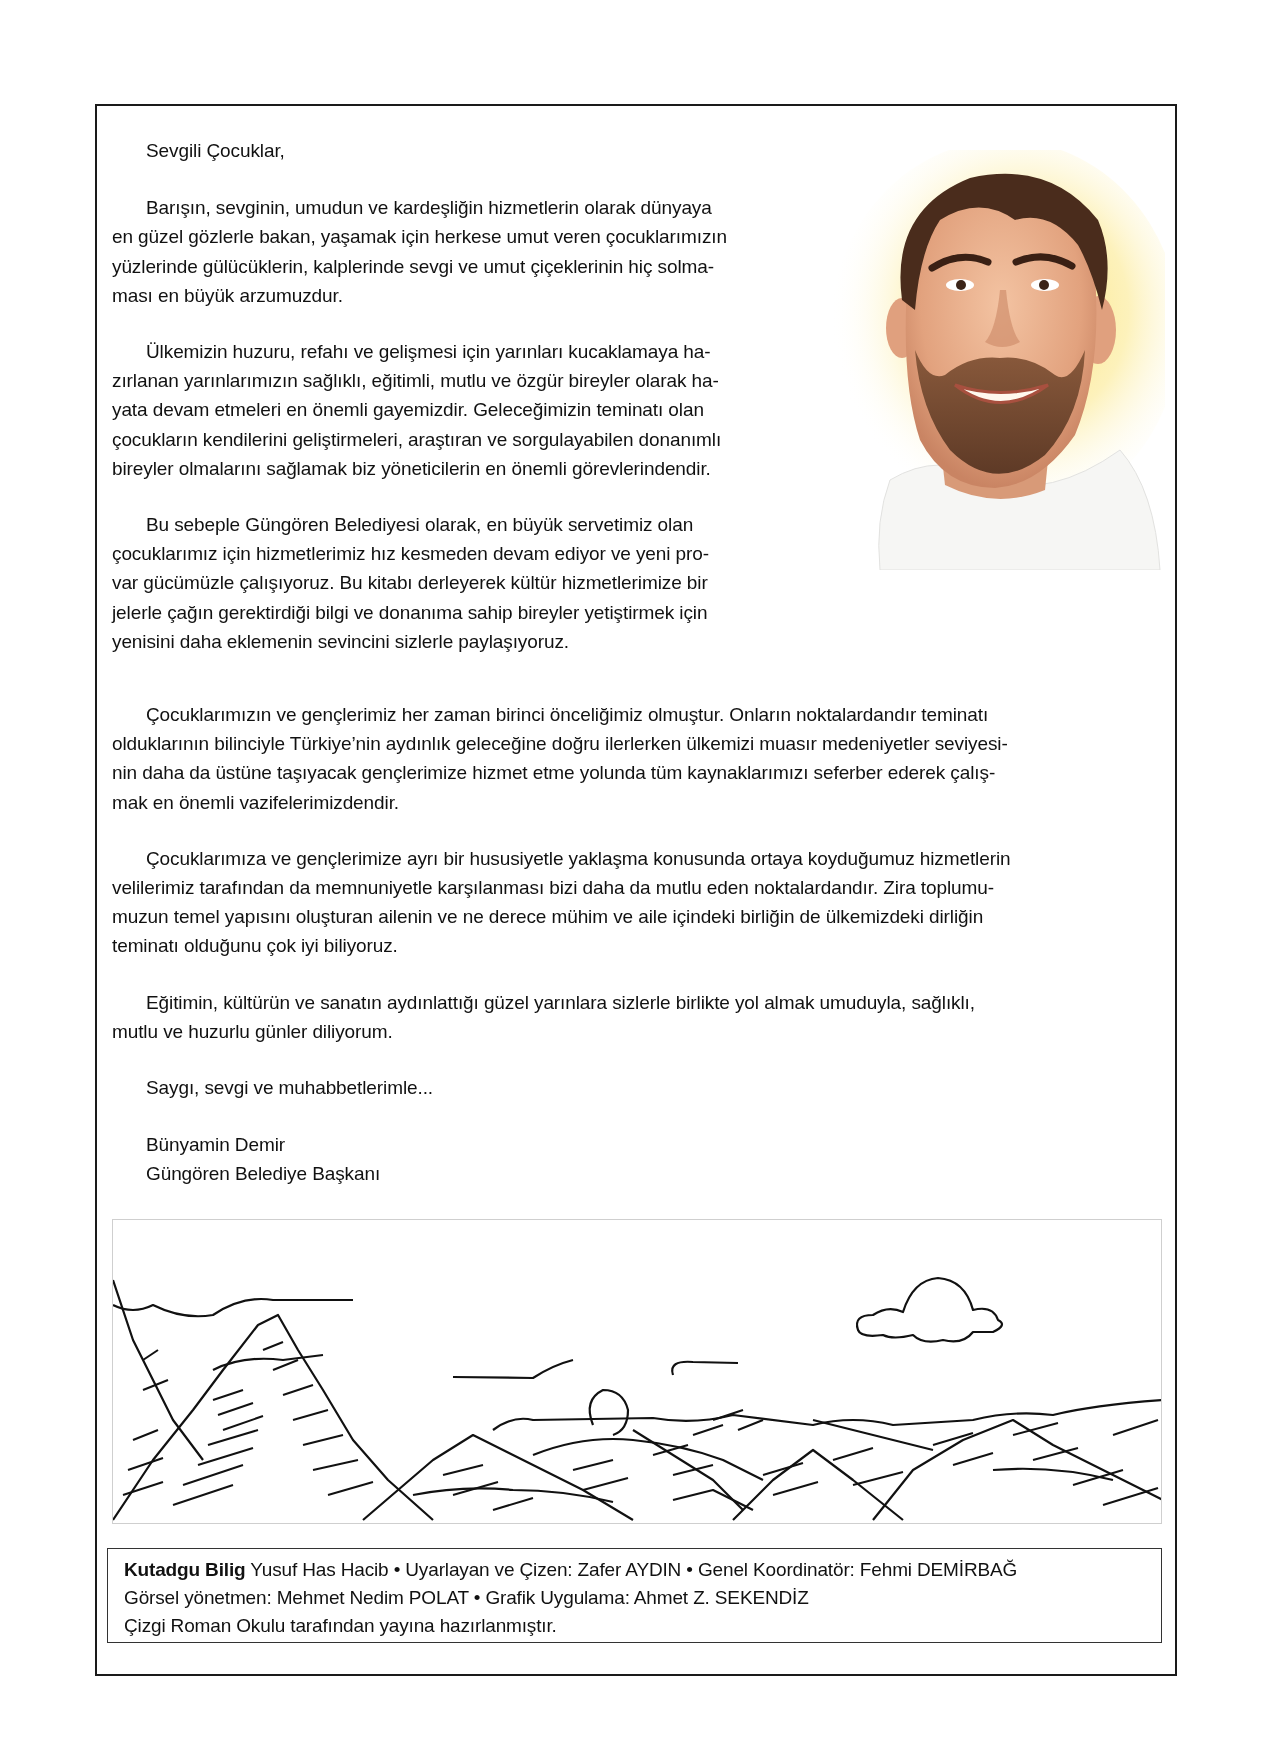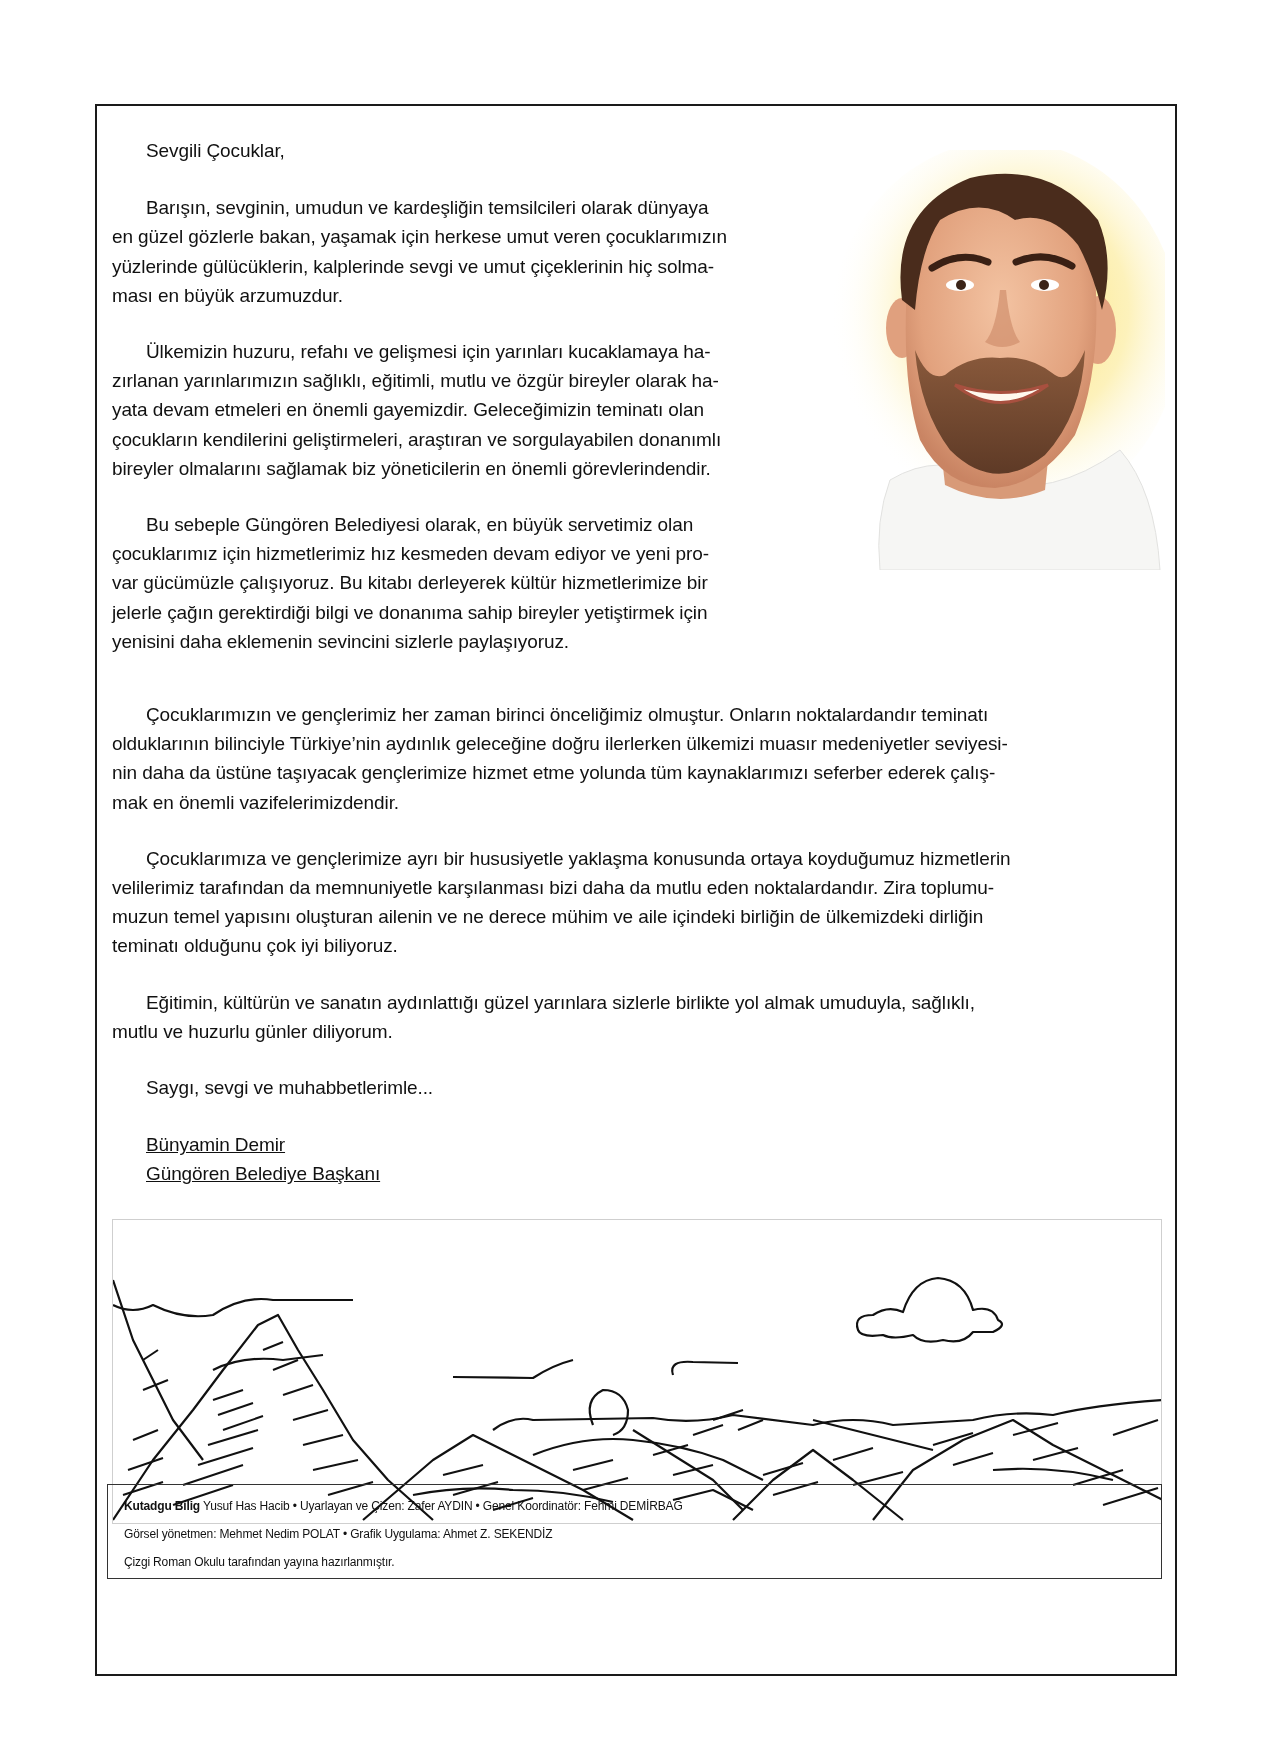--- a/index.html
+++ b/index.html
@@ -7,30 +7,30 @@
       font-family: "Liberation Sans", "DejaVu Sans", sans-serif; color: #111; }
     .page-frame { position: absolute; left: 95px; top: 104px; width: 1082px; height: 1572px;
       border: 2px solid #1a1a1a; box-sizing: border-box; }
     .letter { position: absolute; left: 112px; top: 136px; width: 1052px;
       font-size: 19px; line-height: 29.2px; letter-spacing: -0.1px; }
     .letter .line { display: block; }
     .letter .indent-line { display: block; padding-left: 34px; }
     .salutation { padding-left: 34px; margin-bottom: 28px; }
     .closing { padding-left: 34px; margin-top: 0; margin-bottom: 28px; }
     .signature { padding-left: 34px; }
-    .signature div { line-height: 29px; text-decoration: underline; }
+    .signature div { line-height: 29px; }
 
     .portrait { position: absolute; left: 820px; top: 150px; width: 345px; height: 420px; }
 
     .illustration { position: absolute; left: 112px; top: 1219px; width: 1050px; height: 305px;
       border: 1px solid #cfcfcf; box-sizing: border-box; background: #fff; overflow: hidden; }
 
-    .credits { position: absolute; left: 107px; top: 1484px; width: 1055px; height: 95px;
+    .credits { position: absolute; left: 107px; top: 1548px; width: 1055px; height: 95px;
       border: 1.5px solid #333; box-sizing: border-box; padding: 7px 16px;
-      font-size: 12px; line-height: 28px; letter-spacing: -0.15px; }
+      font-size: 19px; line-height: 28px; letter-spacing: -0.15px; }
     .credits b { font-weight: bold; }
   </style>
 </head>
 <body>
 
 <div class="page-frame"></div>
 
 <div class="portrait">
   <svg width="345" height="420" viewBox="0 0 345 420">
     <defs>
@@ -75,21 +75,21 @@
     <path d="M95 200 Q100 260 130 300 Q175 345 225 305 Q262 265 265 200 Q250 235 235 225 Q210 205 180 208 Q150 205 125 225 Q108 232 95 200 Z" fill="url(#beard)"></path>
 
     <path d="M135 235 Q180 270 228 235 Q180 250 135 235 Z" fill="#fff8ee" stroke="#a8503f" stroke-width="3"></path>
   </svg>
 </div>
 
 <div class="letter">
   <div class="salutation">Sevgili Çocuklar,</div>
 
   <div class="para-block" style="margin-bottom:27px">
-    <span class="indent-line">Barışın, sevginin, umudun ve kardeşliğin temsilcileri olarak dünyaya</span>
+    <span class="indent-line">Barışın, sevginin, umudun ve kardeşliğin hizmetlerin olarak dünyaya</span>
     <span class="line">en güzel gözlerle bakan, yaşamak için herkese umut veren çocuklarımızın</span>
     <span class="line">yüzlerinde gülücüklerin, kalplerinde sevgi ve umut çiçeklerinin hiç solma-</span>
     <span class="line">ması en büyük arzumuzdur.</span>
   </div>
 
   <div class="para-block" style="margin-bottom:27px">
     <span class="indent-line">Ülkemizin huzuru, refahı ve gelişmesi için yarınları kucaklamaya ha-</span>
     <span class="line">zırlanan yarınlarımızın sağlıklı, eğitimli, mutlu ve özgür bireyler olarak ha-</span>
     <span class="line">yata devam etmeleri en önemli gayemizdir. Geleceğimizin teminatı olan</span>
     <span class="line">çocukların kendilerini geliştirmeleri, araştıran ve sorgulayabilen donanımlı</span>

